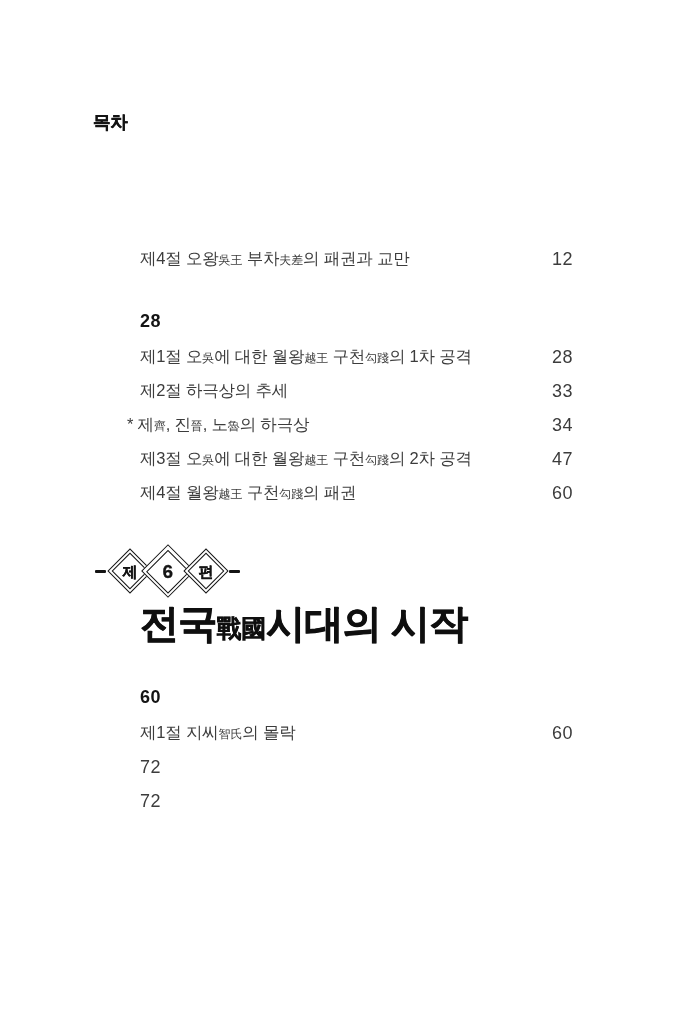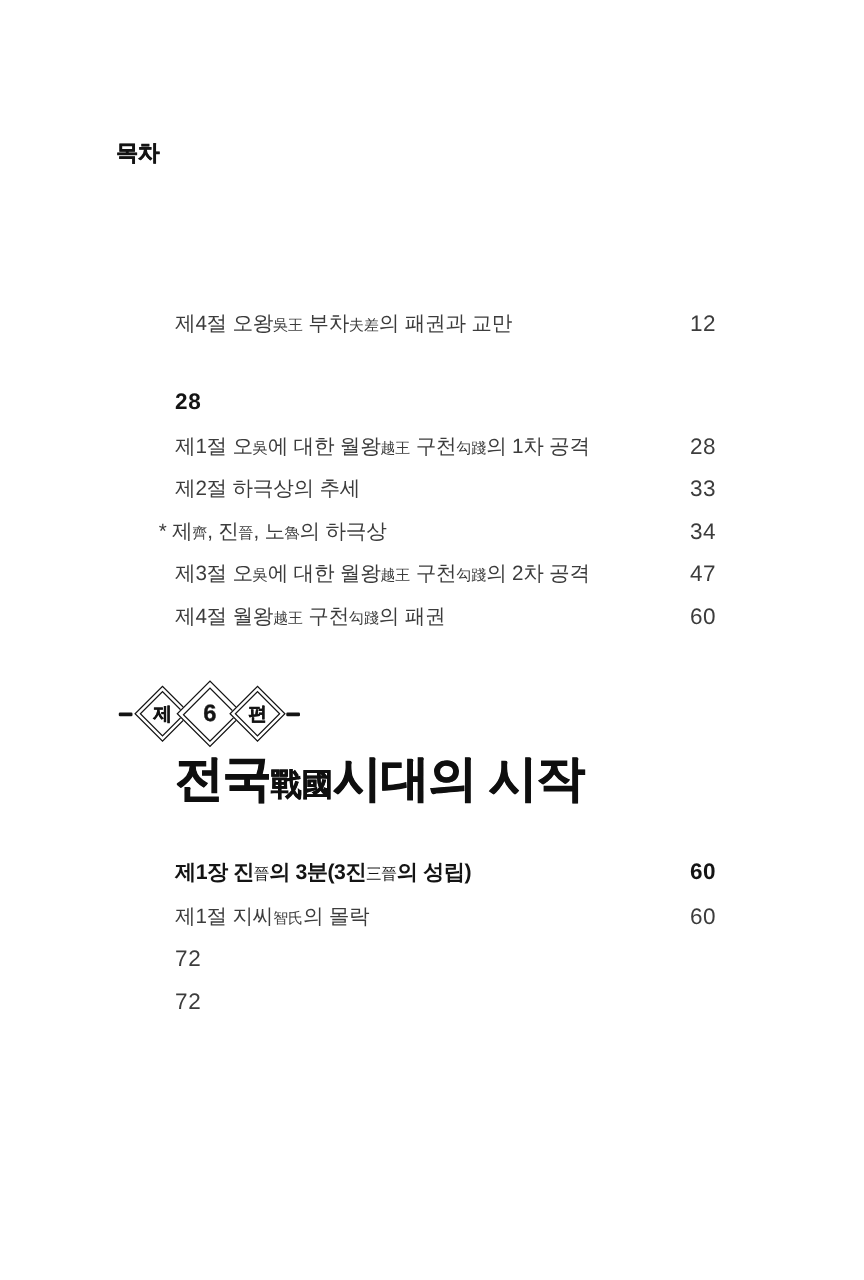--- a/index.html
+++ b/index.html
@@ -179,21 +179,20 @@
         <span class="d-ch">편</span>
       </span>
     </span>
     <span class="divider-dash right"></span>
   </div>
 
   <h2 class="part-title"><span>전국</span><span class="hanja">戰國</span><span>시대의 시작</span></h2>
 
   <div class="toc-list bottom">
       <div class="toc-row chapter">
-        <span class="row-title"><span>제1장 진</span><span class="hanja">晉</span><span>의 3분(3진</span><span class="hanja">三晉</span><span>의 성립)</span></span>
         <span class="row-page">60</span>
       </div>
       <div class="toc-row section">
         <span class="row-title"><span>제1절 지씨</span><span class="hanja">智氏</span><span>의 몰락</span></span>
         <span class="row-page">60</span>
       </div>
       <div class="toc-row section">
         <span class="row-page">72</span>
       </div>
       <div class="toc-row note">

